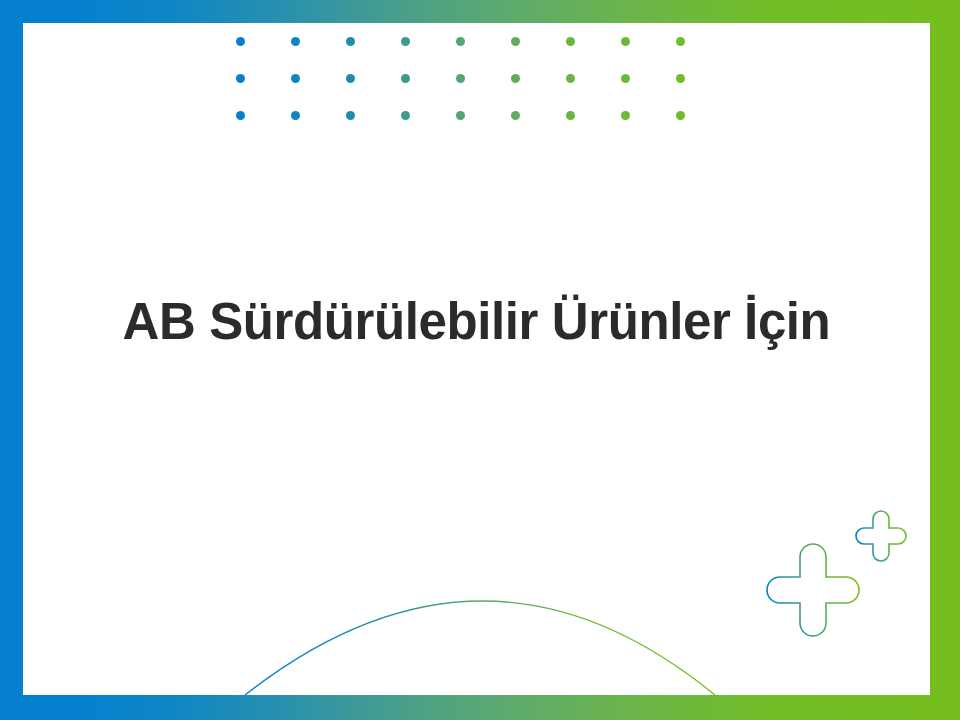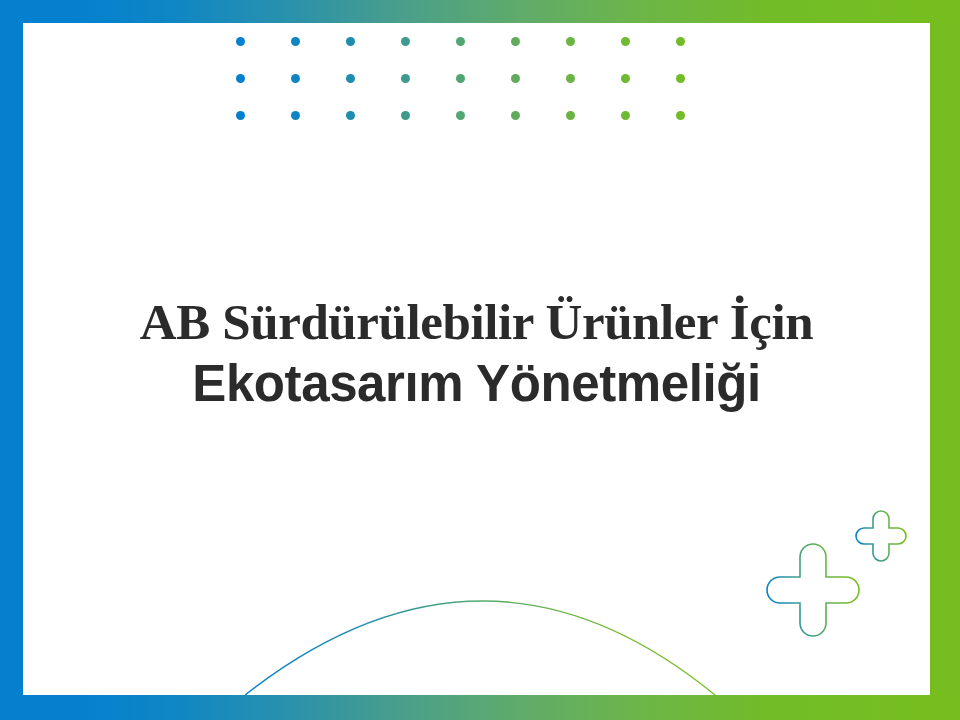--- a/index.html
+++ b/index.html
@@ -191,22 +191,21 @@
         </div>
         <div class="dot-cell" style="width: 55px; height: 37px;">
           <span class="dot" style="width: 9px; height: 9px; background: rgb(112, 185, 50);"></span>
         </div>
         <div class="dot-cell" style="width: 55px; height: 37px;">
           <span class="dot" style="width: 9px; height: 9px; background: rgb(114, 188, 40);"></span>
         </div>
       </div>
 
     <div class="title-block">
-      <span class="title-line" style="color: rgb(43, 43, 43); font-family: Liberation Serif, serif;">AB Sürdürülebilir Ürünler İçin</span>
-      <span class="title-line" style="color: rgb(43, 43, 43);">Ekotasarım Yönetmeliği</span>
+      <span class="title-line" style="color: rgb(43, 43, 43);">AB Sürdürülebilir Ürünler İçin</span>
     </div>
 
     <div class="arc-wrap">
       <svg width="907" height="160" viewBox="0 0 907 160" xmlns="http://www.w3.org/2000/svg" aria-hidden="true">
         <defs>
           <linearGradient id="arcGrad" x1="0" y1="0" x2="1" y2="0">
             <stop offset="0%" stop-color="#0480ce"></stop>
             <stop offset="25%" stop-color="#2291b0"></stop>
             <stop offset="50%" stop-color="#56a96c"></stop>
             <stop offset="75%" stop-color="#6fb83a"></stop>

